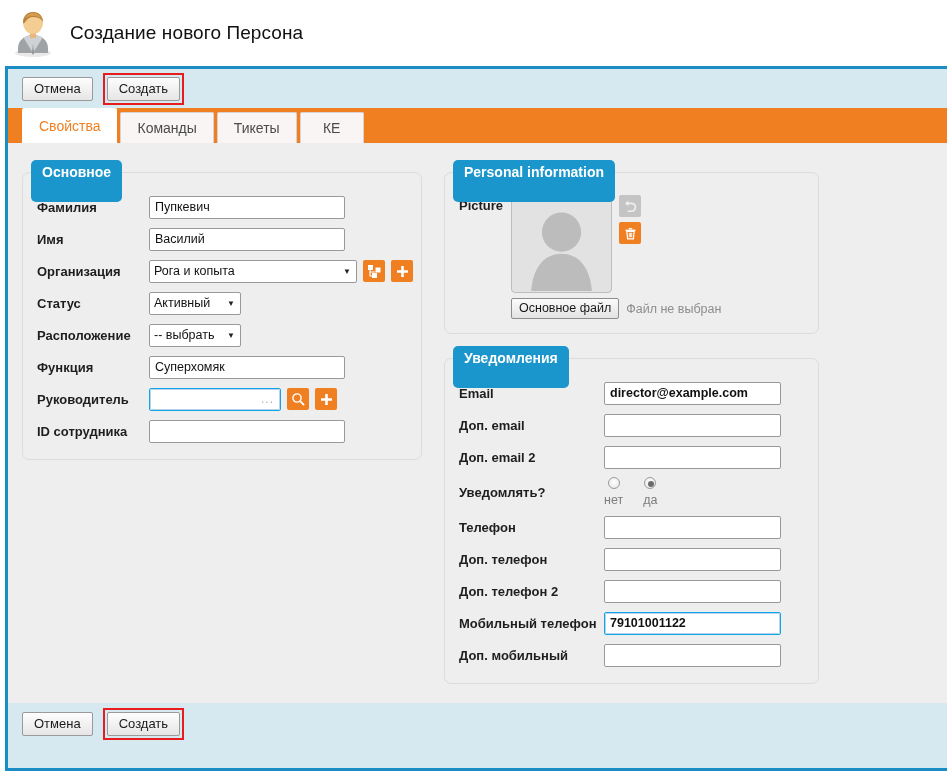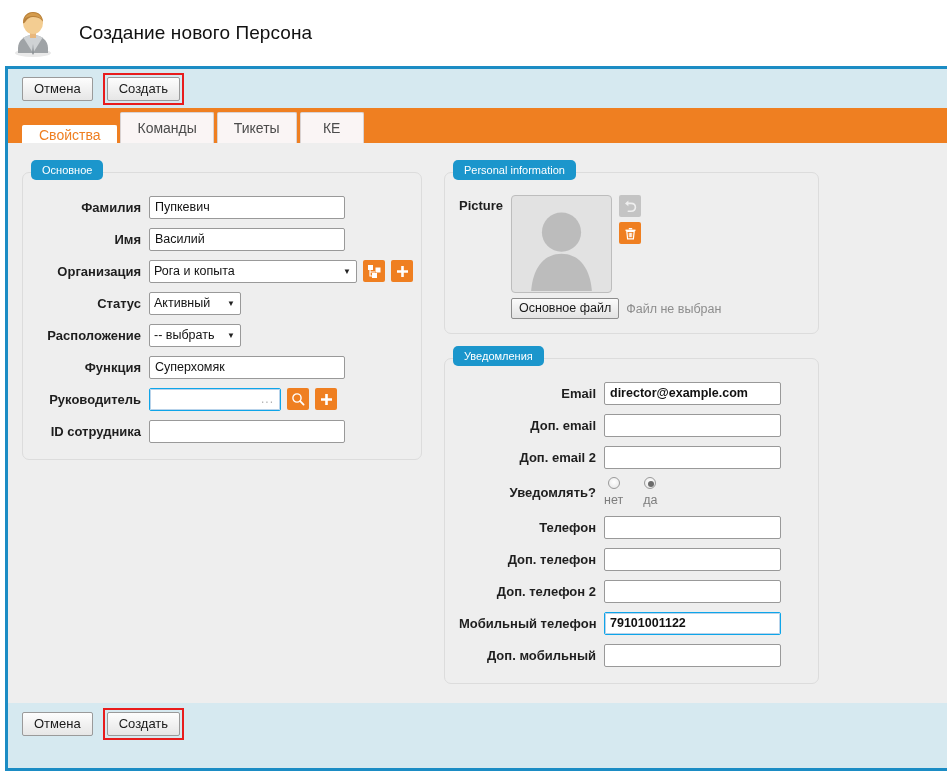--- a/index.html
+++ b/index.html
@@ -17,21 +17,21 @@
     height: 66px;
     display: flex;
     align-items: center;
     padding-left: 12px;
     background: #ffffff;
   }
   .avatar-icon { width: 42px; height: 48px; flex: 0 0 42px; }
   .page-title {
     font-size: 19px;
     color: #111111;
-    margin-left: 25px;
+    margin-left: 16px;
     letter-spacing: .1px;
     white-space: nowrap;
   }
 
   
   .window {
     position: relative;
     margin-left: 5px;
     width: 942px;
     height: 705px;
@@ -88,21 +88,21 @@
     background: #faf5f5;
     border: 1px solid #d9d2d2;
     border-bottom: none;
     border-radius: 2px 2px 0 0;
     cursor: pointer;
     white-space: nowrap;
   }
   .tab.active {
     background: #ffffff;
     color: #ef7f21;
-    height: 18px;
+    height: 35px;
     border-color: #ffffff;
     font-weight: normal;
   }
 
   
   .content {
     height: 560px;
     background: #eeeeee;
     padding: 16px 14px 0 14px;
     display: flex;
@@ -121,37 +121,37 @@
     background: #eeeeee;
     padding: 22px 14px 14px 14px;
     margin-top: 13px;
   }
   .panel-legend {
     position: absolute;
     top: -13px;
     left: 8px;
     background: #1b96cc;
     color: #ffffff;
-    font-size: 11px;
-    padding: 4px 11px 4px;
+    font-size: 14px;
+    padding: 4px 11px 22px;
     border-radius: 5px;
     white-space: nowrap;
-    font-weight: normal;
+    font-weight: bold;
   }
 
   
   .row {
     display: flex;
     align-items: center;
     margin-bottom: 8px;
     min-height: 24px;
   }
   .row:last-child { margin-bottom: 2px; }
   .lbl {
-    text-align: right;
+    text-align: left;
     font-size: 13px;
     font-weight: bold;
     color: #1e1e1e;
     padding-right: 8px;
     white-space: nowrap;
   }
   .col-left .lbl  { width: 112px; flex: 0 0 112px; }
   .col-right .lbl { width: 145px; flex: 0 0 145px; }
 
   .txt {

